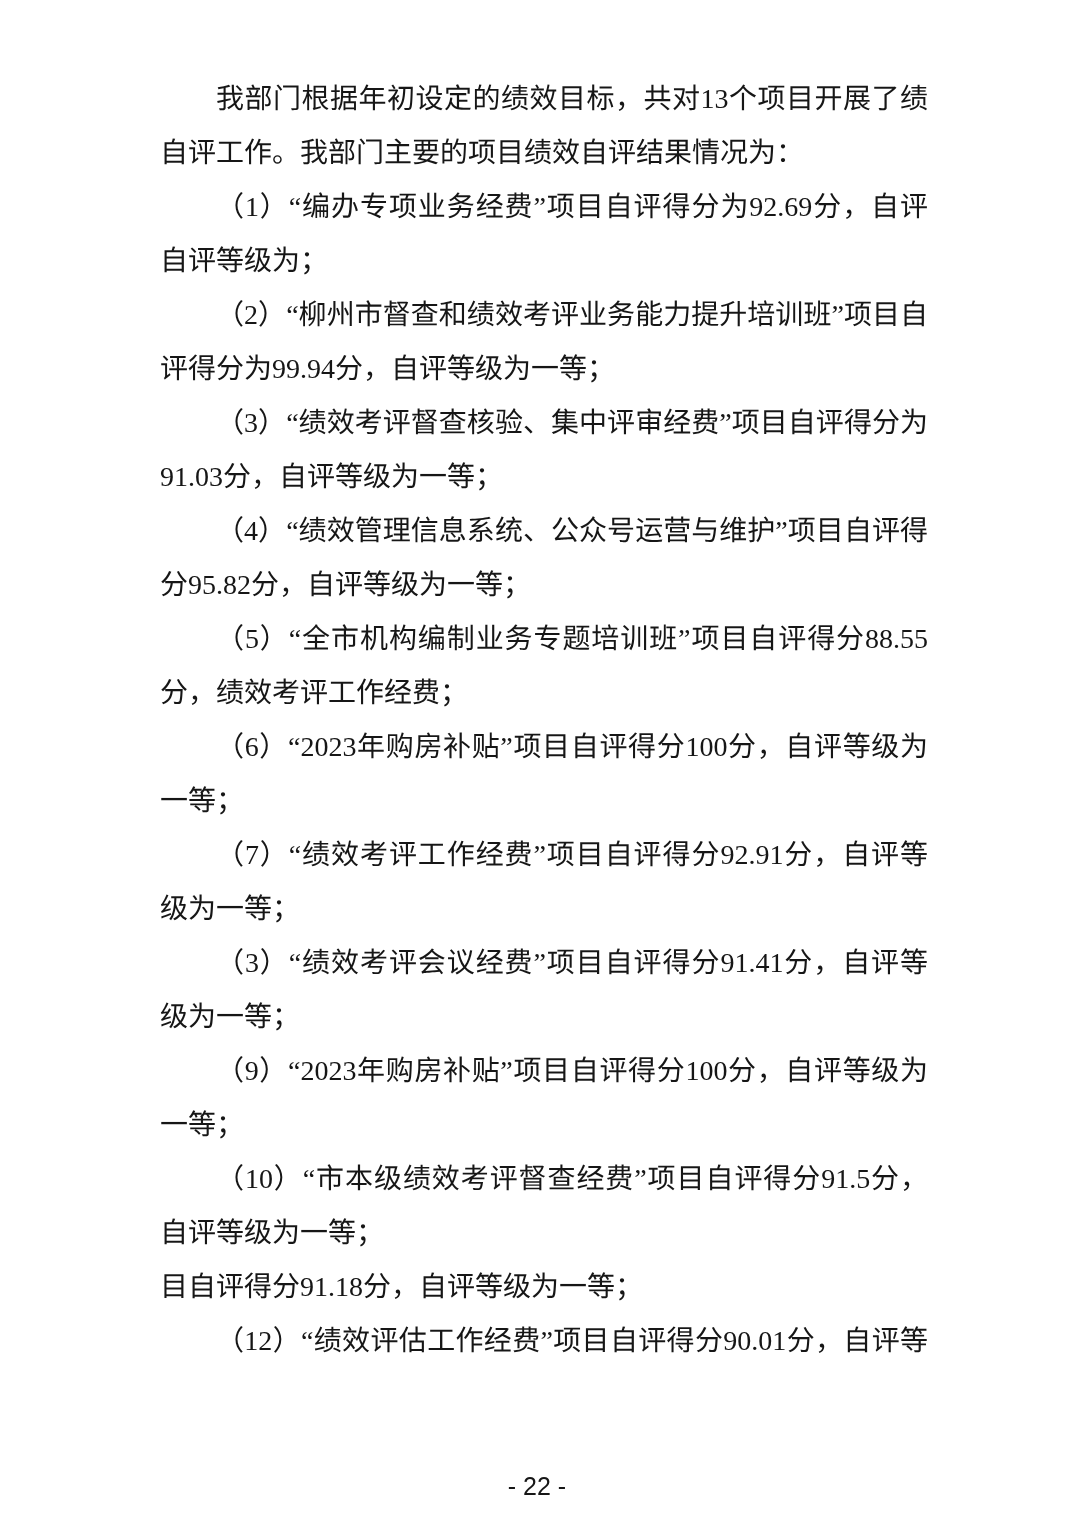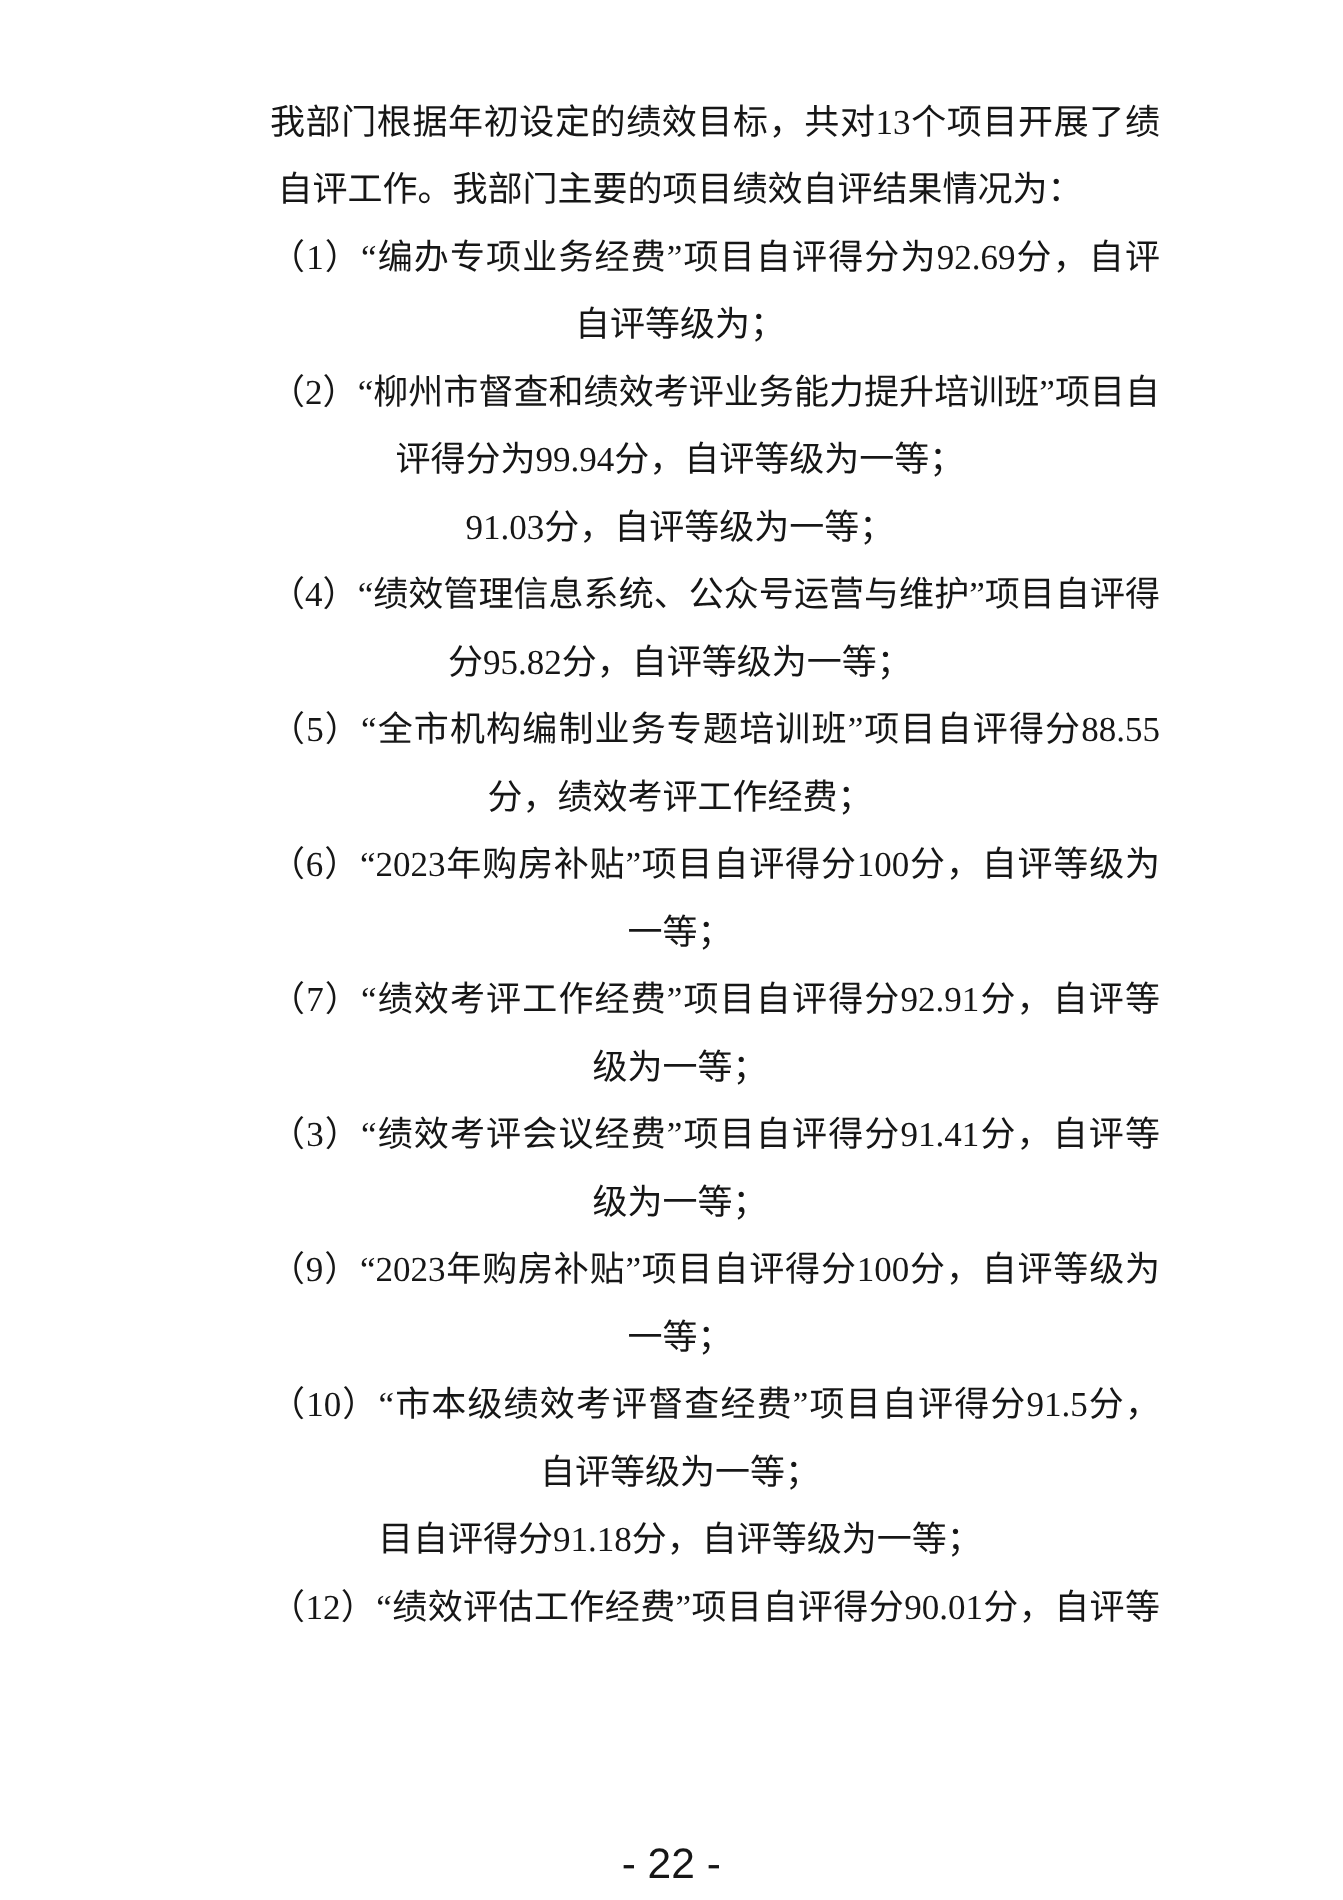--- a/index.html
+++ b/index.html
@@ -19,54 +19,55 @@
   .doc-body {
     position: absolute;
     left: 160px;
     top: 72px;
     width: 768px;
   }
   .line {
     height: 54px;
     line-height: 54px;
     font-size: 28px;
-    text-align: center;
+    text-align: left;
     white-space: nowrap;
     overflow: hidden;
   }
   .line.full {
     white-space: normal;
     text-align: justify;
     text-align-last: justify;
   }
   .line.indent {
     padding-left: 56px;
   }
   .page-footer {
     position: absolute;
     left: 0;
     right: 0;
     top: 1472px;
     text-align: center;
     font-family: "Liberation Sans", "DejaVu Sans", sans-serif;
-    font-size: 34px;
+    font-size: 25px;
     color: #161616;
   }
 </style>
 </head>
 <body>
 
 <div class="page">
   <div class="doc-body">
     <div class="line indent full">我部门根据年初设定的绩效目标，共对13个项目开展了绩效</div>
     <div class="line">自评工作。我部门主要的项目绩效自评结果情况为：</div>
     <div class="line indent full">（1）“编办专项业务经费”项目自评得分为92.69分，自评</div>
     <div class="line">自评等级为；</div>
     <div class="line indent full">（2）“柳州市督查和绩效考评业务能力提升培训班”项目自</div>
     <div class="line">评得分为99.94分，自评等级为一等；</div>
+    <div class="line indent full">（3）“绩效考评督查核验、集中评审经费”项目自评得分为</div>
     <div class="line">91.03分，自评等级为一等；</div>
     <div class="line indent full">（4）“绩效管理信息系统、公众号运营与维护”项目自评得</div>
     <div class="line">分95.82分，自评等级为一等；</div>
     <div class="line indent full">（5）“全市机构编制业务专题培训班”项目自评得分88.55</div>
     <div class="line">分，绩效考评工作经费；</div>
     <div class="line indent full">（6）“2023年购房补贴”项目自评得分100分，自评等级为</div>
     <div class="line">一等；</div>
     <div class="line indent full">（7）“绩效考评工作经费”项目自评得分92.91分，自评等</div>
     <div class="line">级为一等；</div>
     <div class="line indent full">（3）“绩效考评会议经费”项目自评得分91.41分，自评等</div>

